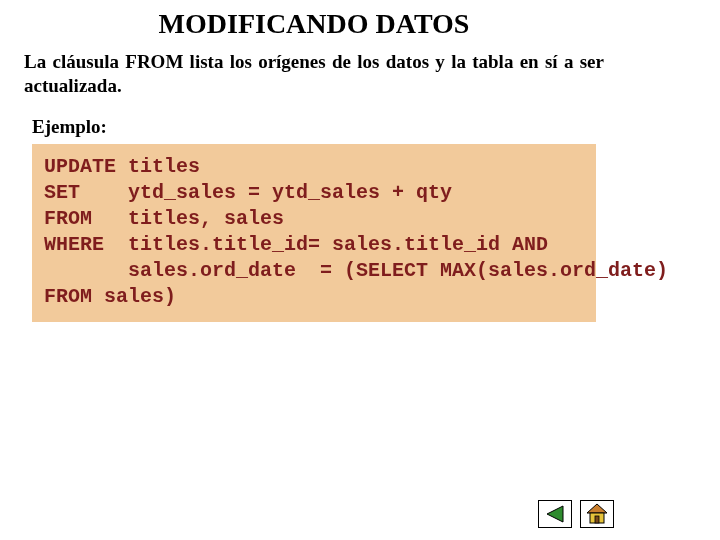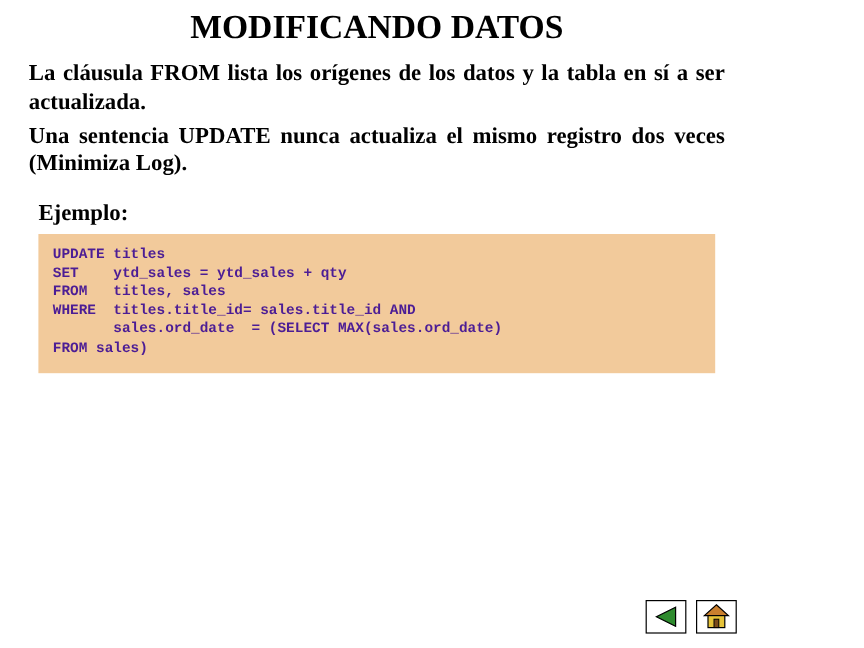--- a/index.html
+++ b/index.html
@@ -39,25 +39,25 @@
   .example-label {
     margin: 18px 0 6px 8px;
     font-size: 19px;
     font-weight: bold;
   }
   .code-block {
     margin: 0 8px 0 8px;
     background: #f2ca9b;
     padding: 10px 12px 12px 12px;
     font-family: "Courier New", Courier, monospace;
-    font-size: 12px;
+    font-size: 20px;
     font-weight: bold;
     line-height: 1.3;
     white-space: pre;
-    color: #4c1d95;
+    color: #7f1d1d;
   }
   .nav {
     position: absolute;
     right: 14px;
     bottom: 12px;
     display: flex;
     gap: 8px;
     align-items: center;
   }
   .nav-btn {
@@ -75,21 +75,20 @@
 </style>
 </head>
 <body>
 
 <div class="slide">
 
   <h1 class="title">MODIFICANDO DATOS</h1>
 
 
   <p class="body">La cláusula FROM lista los orígenes de los datos y la tabla en sí a ser actualizada.</p>
-  <p class="body">Una sentencia UPDATE nunca actualiza el mismo registro dos veces (Minimiza Log).</p>
 
   <div class="example-label">Ejemplo:</div>
 
   <div class="code-block">UPDATE titles
 SET    ytd_sales = ytd_sales + qty
 FROM   titles, sales
 WHERE  titles.title_id= sales.title_id AND
        sales.ord_date  = (SELECT MAX(sales.ord_date)
 FROM sales)</div>
 

